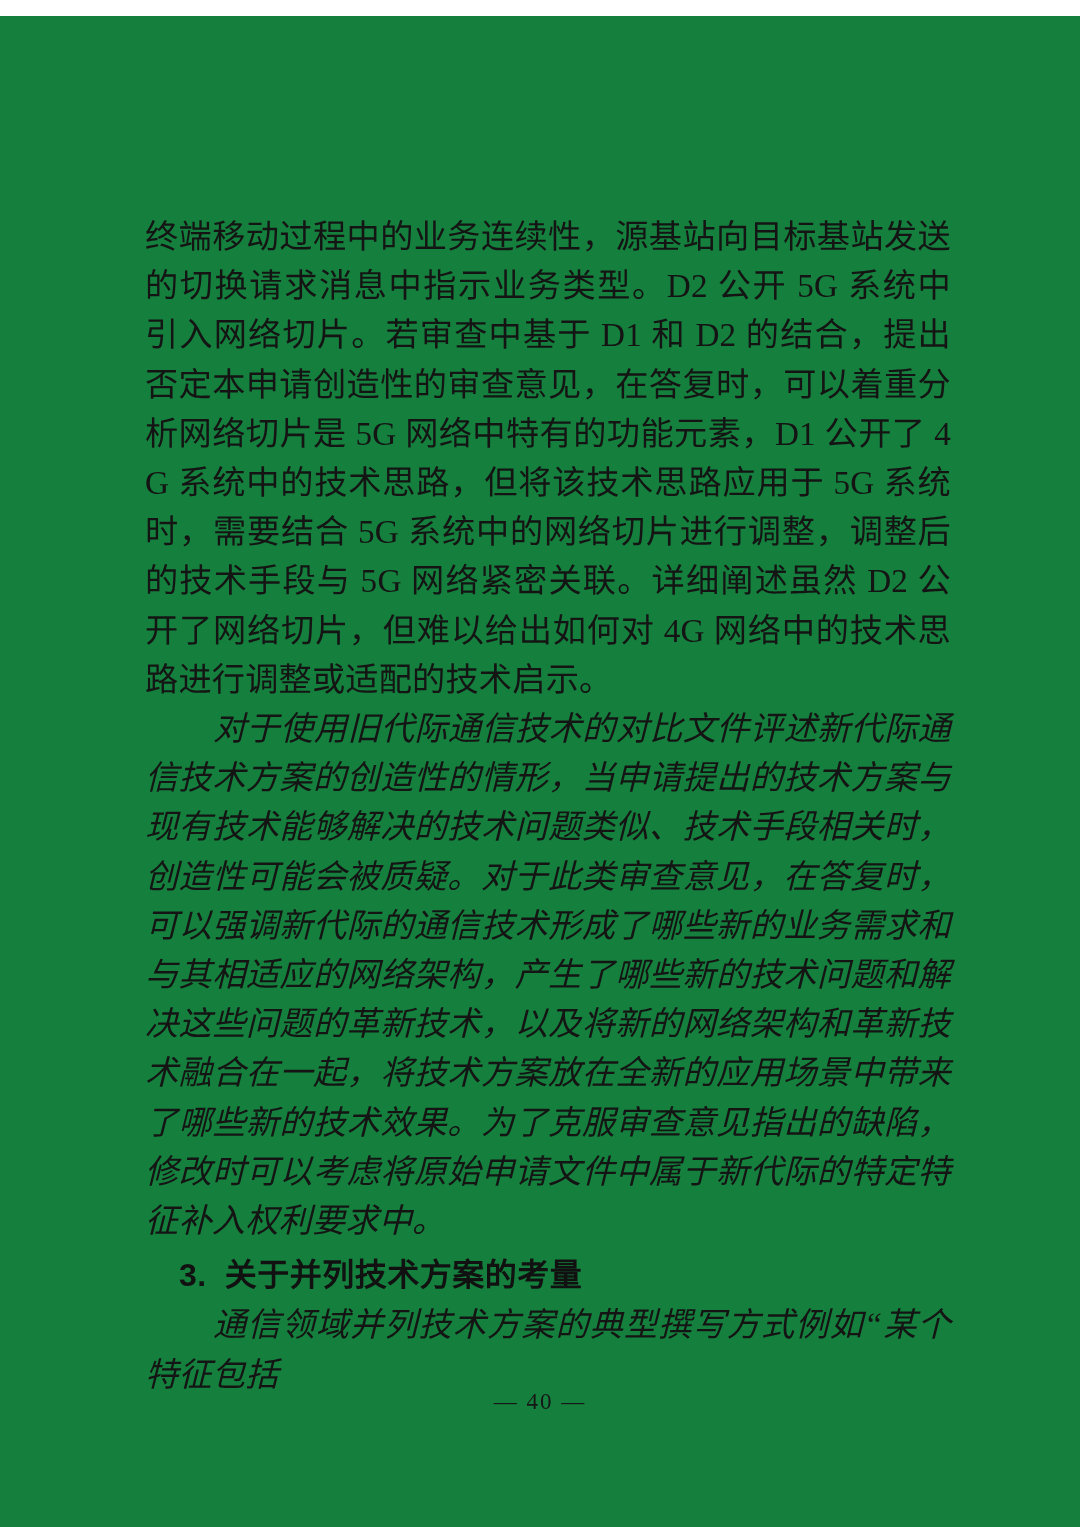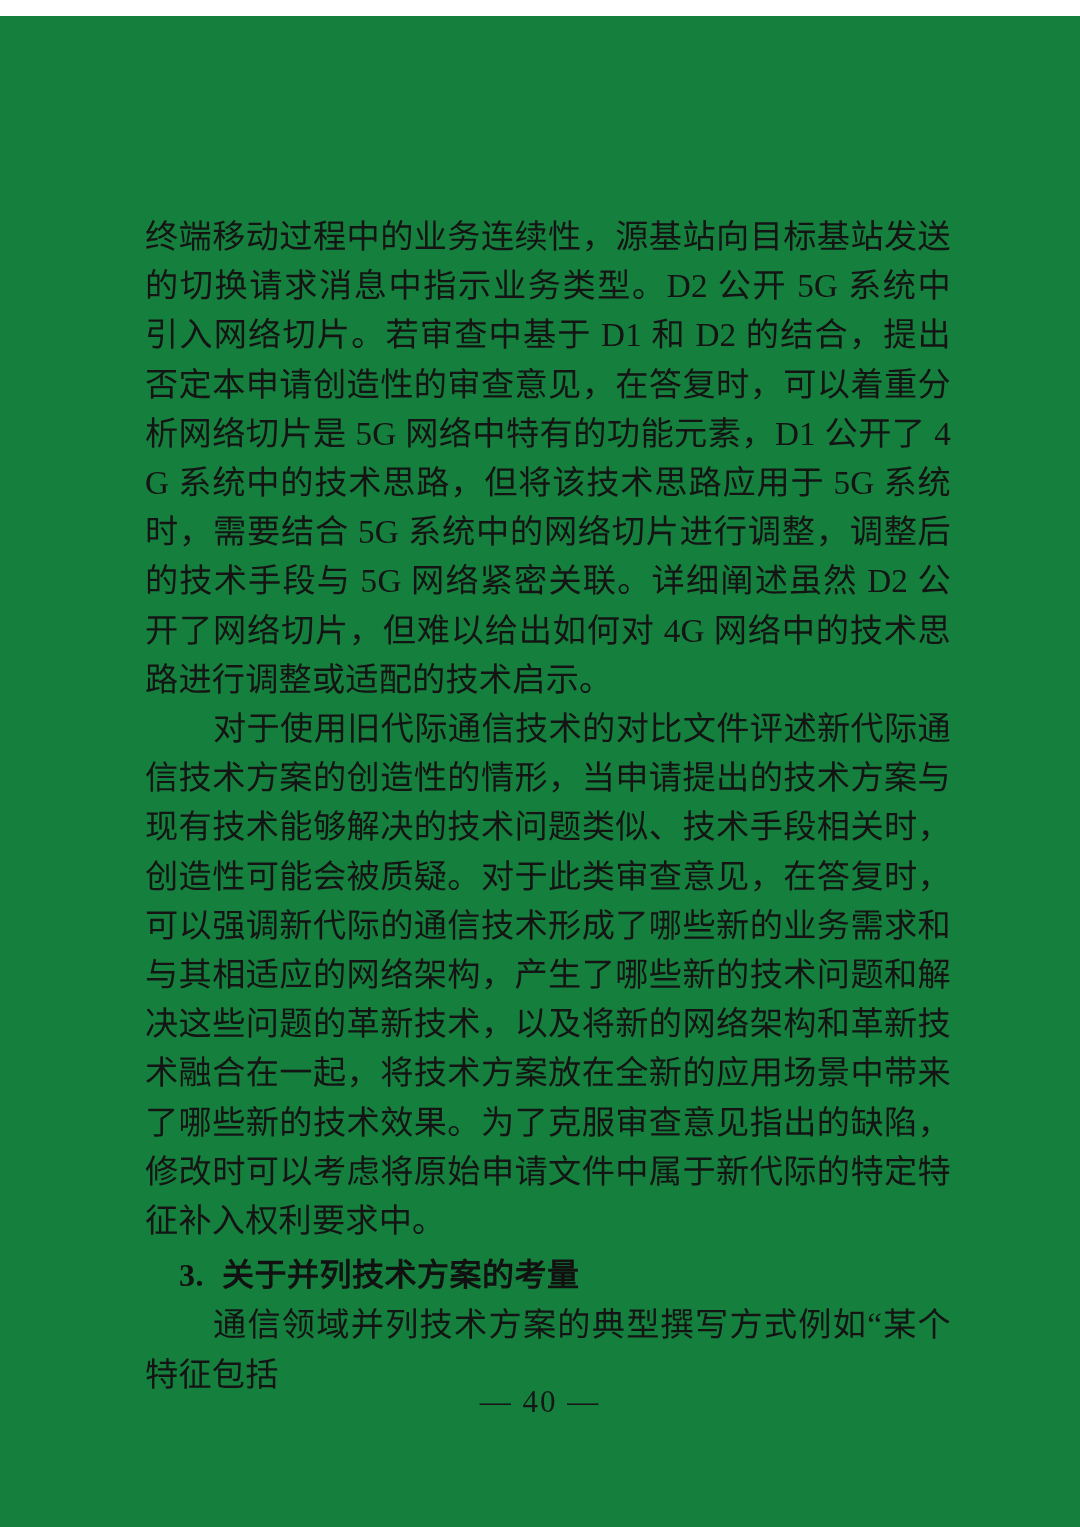--- a/index.html
+++ b/index.html
@@ -44,48 +44,49 @@
     text-align-last: left;
     letter-spacing: 0.2px;
     word-break: break-all;
     font-family: "Liberation Serif", "DejaVu Serif", serif;
     font-weight: 400;
     color: #141414;
   }
 
   .para.indent {
     text-indent: 68px;
+    font-style: italic;
   }
 
   
   .section-heading {
     margin: 0;
     padding-top: 6px;
     font-size: 32px;
     line-height: 49.2px;
-    font-family: Liberation Serif, serif;
+    font-family: Liberation Sans, sans-serif;
     font-weight: 700;
     letter-spacing: 0.5px;
     color: #111111;
     text-indent: 34px;
     white-space: nowrap;
   }
   .section-heading .heading-number {
     margin-right: 18px;
   }
 
   
   .page-footer {
     position: absolute;
     left: 0;
     top: 1366px;
     width: 1080px;
     text-align: center;
     font-family: "Liberation Serif", "DejaVu Serif", serif;
-    font-size: 31px;
+    font-size: 23px;
     line-height: 40px;
     letter-spacing: 2px;
     color: #161616;
   }
 </style>
 </head>
 <body>
 
 <div class="page">
 

